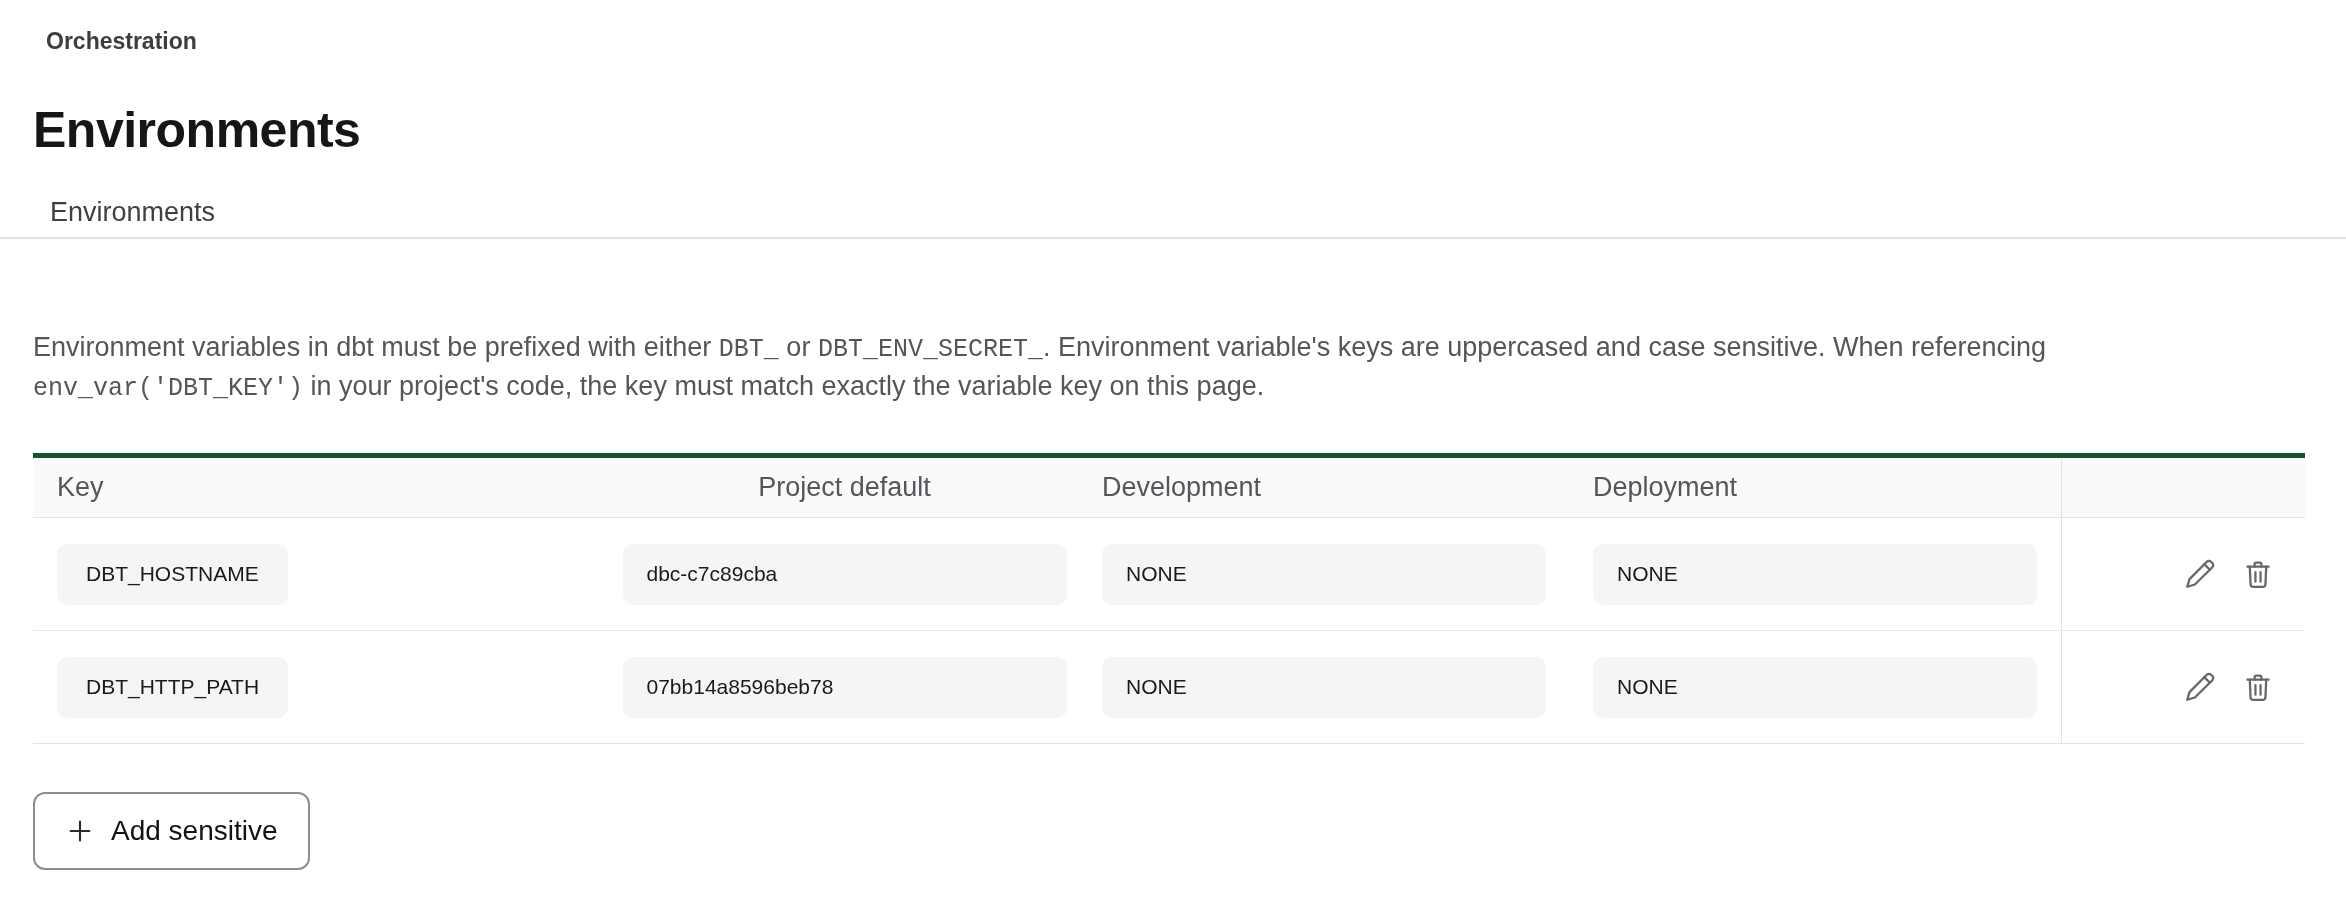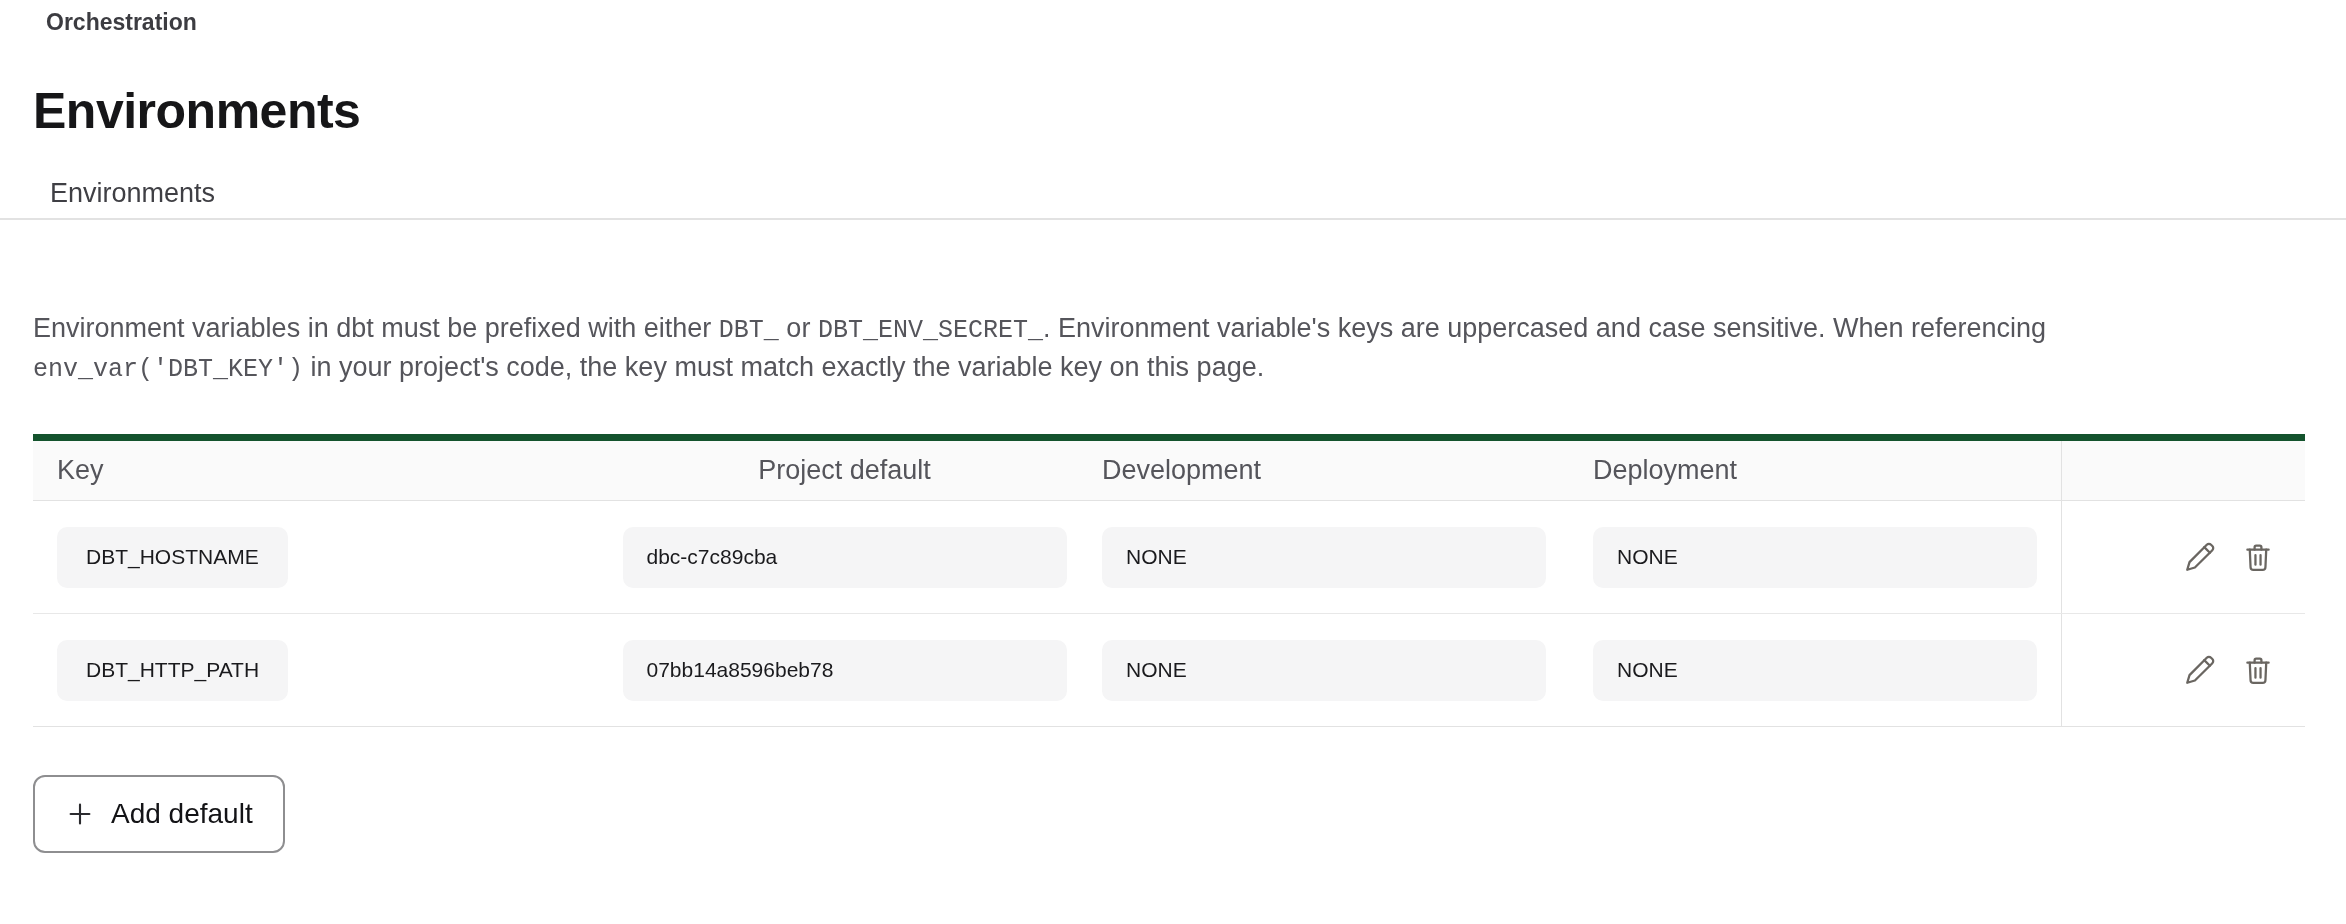--- a/index.html
+++ b/index.html
@@ -1,19 +1,19 @@
 <!DOCTYPE html>
 <html><head>
 <meta charset="utf-8">
 <style>
   * { margin: 0; padding: 0; box-sizing: border-box; }
   html, body { width: 2346px; height: 924px; background: #ffffff; overflow: hidden; }
   body { font-family: "Liberation Sans", sans-serif; color: #1a1a1d; }
 
-  .page { width: 2346px; height: 924px; padding: 8px 41px 0 33px; }
+  .page { width: 2346px; height: 924px; padding: 27px 41px 0 33px; }
 
   .breadcrumb {
     margin-left: 13px;
     font-size: 23px; line-height: 28px; font-weight: 600; color: #3c3c41;
   }
 
   .page-title {
     margin-top: 50px;
     font-size: 50px; line-height: 50px; font-weight: 700; letter-spacing: -0.5px;
     color: #161618;
@@ -49,21 +49,21 @@
   }
   .desc-line { white-space: nowrap; }
   .mono {
     font-family: "Liberation Mono", monospace;
     font-size: 25px; color: #55555b; text-align: center;
   }
 
   
   .env-table {
     margin-top: 46px; width: 2272px;
-    border-top: 7px solid #14532d;
+    border-top: 5px solid #14532d;
   }
   .thead {
     display: flex; height: 60px; align-items: center;
     background: #fafafa; border-bottom: 1px solid #e2e2e2;
   }
   .th {
     font-size: 27px; color: #55555b; font-weight: 400;
     padding-left: 24px;
   }
   .col-key { width: 554px; }
@@ -205,16 +205,16 @@
 </div>
   </div>
 
   <button class="add-btn">
     <span class="plus-icon">
       <svg width="30" height="30" viewBox="0 0 24 24" fill="none" stroke="currentColor" stroke-width="1.7" stroke-linecap="round">
         <line x1="12" y1="4.5" x2="12" y2="19.5"></line>
         <line x1="4.5" y1="12" x2="19.5" y2="12"></line>
       </svg>
     </span>
-    <span>Add default</span>
+    <span>Add sensitive</span>
   </button>
 
 </div>
 
 </body></html>

